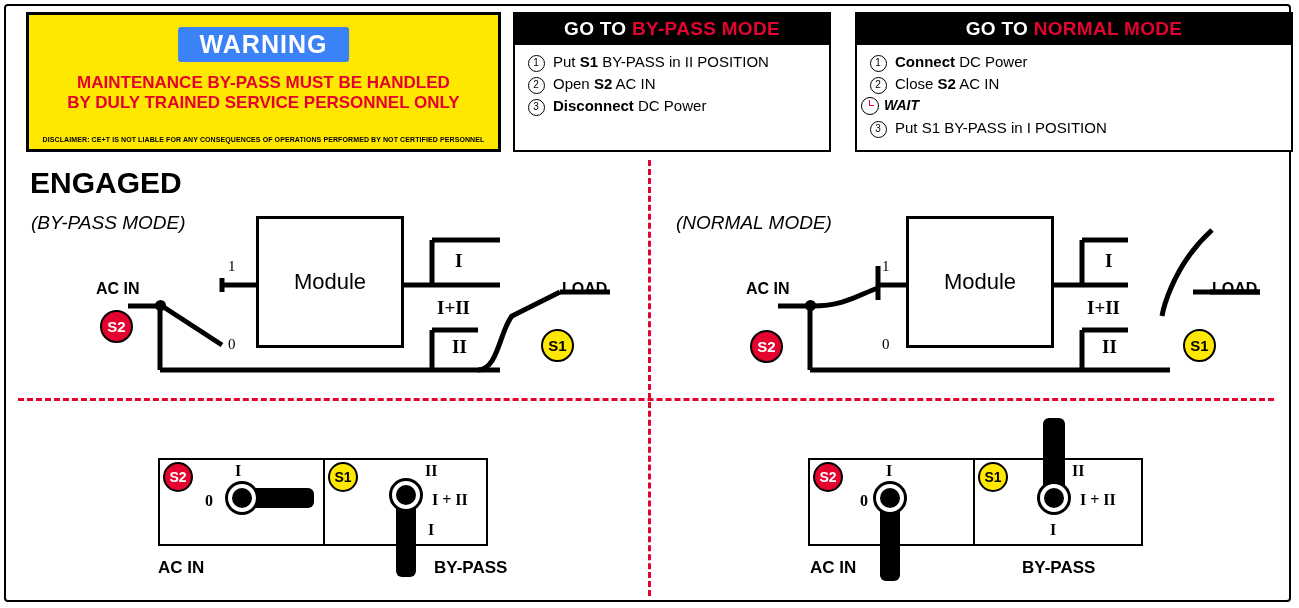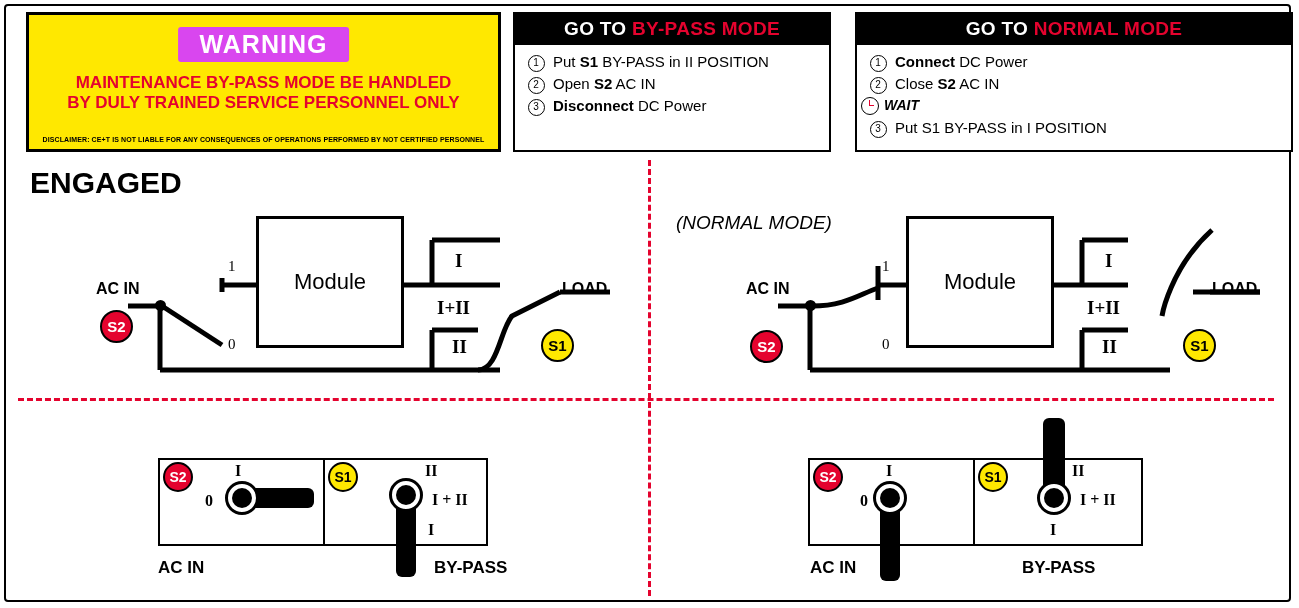--- a/index.html
+++ b/index.html
@@ -2,21 +2,21 @@
 <html><head>
 <meta charset="utf-8">
 <style>
   html,body{margin:0;padding:0;background:#ffffff;}
   body{font-family:"Liberation Sans", sans-serif;}
   #root{position:relative;width:1299px;height:608px;background:#fff;overflow:hidden;}
   .frame{position:absolute;left:4px;top:4px;width:1287px;height:598px;border:2px solid #000;border-radius:4px;box-sizing:border-box;}
 
   
   .warn-box{position:absolute;left:26px;top:12px;width:475px;height:140px;background:#ffe800;border:3px solid #000;box-sizing:border-box;}
-  .warn-title{position:absolute;left:50%;transform:translateX(-50%);top:12px;background:#d946ef;color:#fff;font-weight:bold;font-size:25px;letter-spacing:1px;padding:3px 22px;border-radius:3px;white-space:nowrap;}
+  .warn-title{position:absolute;left:50%;transform:translateX(-50%);top:12px;background:#3b82f6;color:#fff;font-weight:bold;font-size:25px;letter-spacing:1px;padding:3px 22px;border-radius:3px;white-space:nowrap;}
   .warn-body{position:absolute;left:0;right:0;top:58px;text-align:center;color:#e4032e;font-weight:bold;font-size:17px;line-height:20px;}
   .warn-disc{position:absolute;left:0;right:0;bottom:6px;text-align:center;color:#000;font-weight:bold;font-size:7px;letter-spacing:0.1px;}
 
   
   .proc{position:absolute;border:2px solid #000;box-sizing:border-box;background:#fff;}
   .proc-head{background:#000;color:#fff;text-align:center;font-weight:bold;font-size:19px;padding:4px 0 5px 0;letter-spacing:0.3px;}
   .proc-head .red{color:#e4032e;}
   .proc-body{padding:5px 4px 4px 4px;}
   .prow{display:flex;align-items:flex-start;font-size:15px;line-height:21px;margin:1px 0;}
   .pnum{width:34px;flex:0 0 34px;text-align:center;font-size:13px;}
@@ -63,21 +63,21 @@
 </style>
 </head>
 <body>
 
 <div id="root">
   <div class="frame"></div>
 
   <div class="warn-box">
     <div class="warn-title">WARNING</div>
     <div class="warn-body">
-      <div>MAINTENANCE BY-PASS MODE BE HANDLED</div>
+      <div>MAINTENANCE BY-PASS MUST BE HANDLED</div>
       <div>BY DULY TRAINED SERVICE PERSONNEL ONLY</div>
     </div>
     <div class="warn-disc">DISCLAIMER: CE+T IS NOT LIABLE FOR ANY CONSEQUENCES OF OPERATIONS PERFORMED BY NOT CERTIFIED PERSONNEL</div>
   </div>
 
   <div class="proc proc-b">
     <div class="proc-head">
       <span>GO TO </span><span class="red">BY-PASS MODE</span>
     </div>
     <div class="proc-body">
@@ -117,20 +117,21 @@
         <div class="pnum"><span class="circnum">3</span></div>
         <div>Put S1 BY-PASS in I POSITION</div>
       </div>
     </div>
   </div>
 
   <div class="vdiv"></div>
   <div class="hdiv"></div>
 
   <div class="sec-title" style="left:30px;top:166px;">ENGAGED</div>
+  <div class="sec-sub" style="left:31px;top:212px;">(BY-PASS MODE)</div>
 
   <div class="modbox" style="left:256px;top:216px;width:148px;height:132px;">
     <span>Module</span>
   </div>
   <div class="lbl" style="left:96px;top:280px;">AC IN</div>
   <div class="lbl" style="left:562px;top:280px;">LOAD</div>
   <div class="lbl-small" style="left:228px;top:258px;">1</div>
   <div class="lbl-small" style="left:228px;top:336px;">0</div>
   <div class="lbl-ser" style="left:455px;top:250px;">I</div>
   <div class="lbl-ser" style="left:437px;top:297px;">I+II</div>

